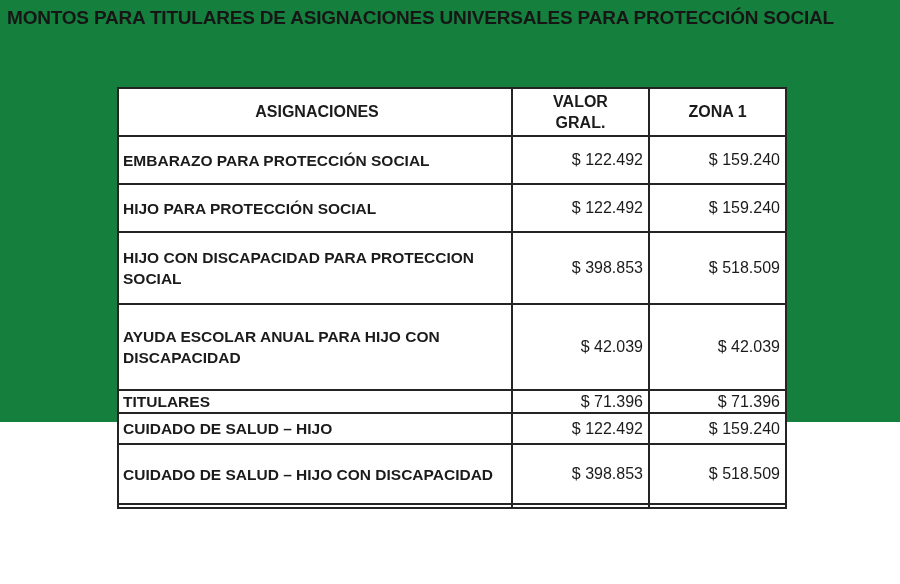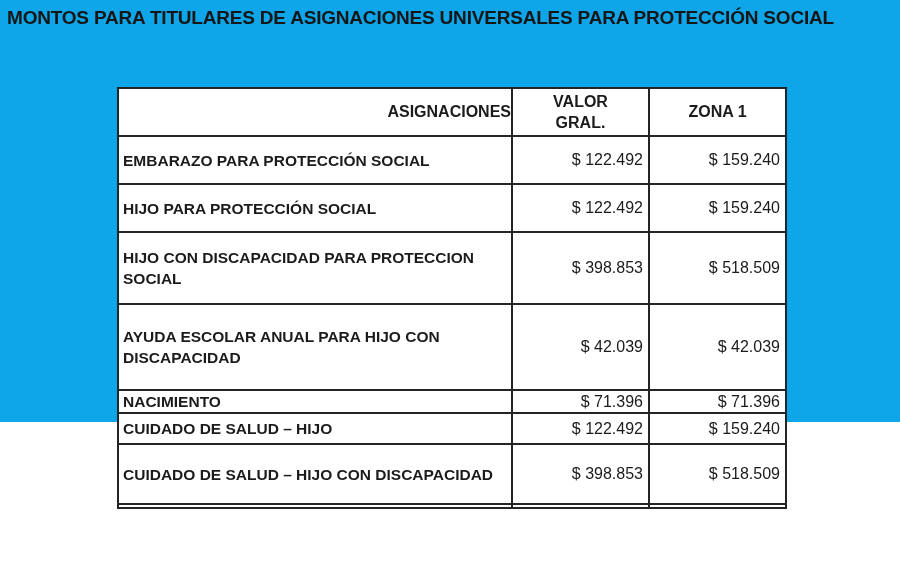--- a/index.html
+++ b/index.html
@@ -5,21 +5,21 @@
   * { box-sizing: border-box; margin: 0; padding: 0; }
   html, body {
     width: 900px; height: 584px;
     background: #ffffff;
     font-family: "Liberation Sans", sans-serif;
     overflow: hidden;
   }
   .page {
     position: relative;
     width: 900px; height: 422px;
-    background: #0ea5e9;
+    background: #15803d;
   }
   .doc-title {
     position: absolute;
     left: 7px; top: 7px;
     width: 890px;
     font-size: 19px;
     font-weight: bold;
     color: #161616;
     letter-spacing: -0.2px;
     white-space: nowrap;
@@ -35,21 +35,21 @@
   table.amounts col.c-label { width: 394px; }
   table.amounts col.c-valor { width: 137px; }
   table.amounts col.c-zona  { width: 137px; }
   table.amounts th, table.amounts td {
     border: 2px solid #242424;
     color: #1b1b1b;
     vertical-align: middle;
     overflow: hidden;
   }
   th.h-label {
-    text-align: right;
+    text-align: center;
     padding-left: 4px;
     font-size: 16px;
     font-weight: bold;
   }
   th.h-valor, th.h-zona {
     text-align: center;
     font-size: 16px;
     font-weight: bold;
   }
   th.h-valor .wrap {
@@ -116,21 +116,21 @@
       </tr>
 
 
       <tr style="height:86px;">
         <td class="label">AYUDA ESCOLAR ANUAL PARA HIJO CON DISCAPACIDAD</td>
         <td class="num">$ 42.039</td>
         <td class="num">$ 42.039</td>
       </tr>
 
       <tr style="height:23px;">
-        <td class="label">NACIMIENTO</td>
+        <td class="label">TITULARES</td>
         <td class="num">$ 71.396</td>
         <td class="num">$ 71.396</td>
       </tr>
 
 
       <tr style="height:31px;">
         <td class="label">CUIDADO DE SALUD – HIJO</td>
         <td class="num">$ 122.492</td>
         <td class="num">$ 159.240</td>
       </tr>

